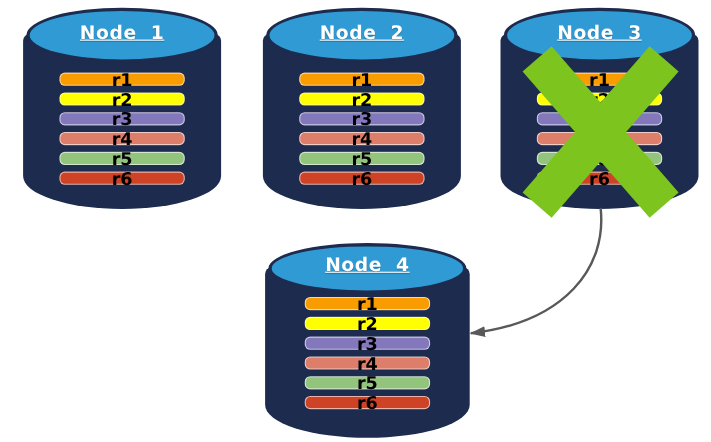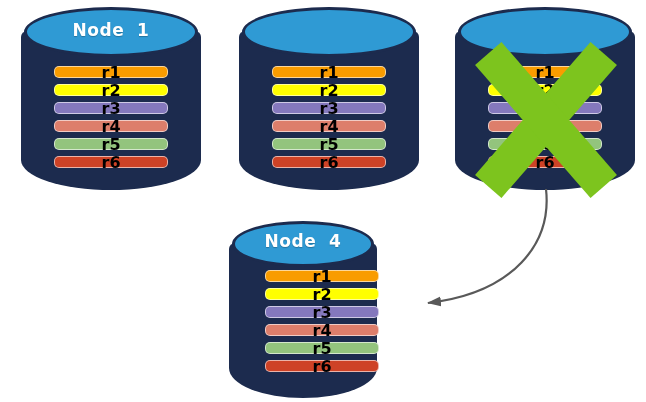--- a/index.html
+++ b/index.html
@@ -14,21 +14,21 @@
     border-radius:6px 6px 50% 50% / 6px 6px 30px 30px;
   }
   .cyl-top {
     position:absolute; left:3px; right:3px; top:2px; height:50px;
     background:#2f9ad4; border:3px solid #1c2b4e; border-radius:50%;
     box-sizing:border-box;
   }
   .node-label {
     position:absolute; left:0; right:0; top:15px; text-align:center;
     color:#ffffff; font-weight:bold; font-size:17px; letter-spacing:0.5px;
-    white-space:pre; text-shadow:0 1px 1px rgba(0,0,0,0.25);
+    white-space:pre; text-shadow:0 1px 1px rgba(0,0,0,0.25);text-decoration:underline;
   }
   .rows { position:absolute; left:33px; top:61px; width:114px; }
   .row {
     height:12px; line-height:12px; margin-bottom:6px; border-radius:5px;
     border:1px solid rgba(255,255,255,0.6); box-sizing:border-box;
     text-align:center; font-size:16px; font-weight:bold; color:#000000;
   }
   
   .node-4 { height:179px; }
   .node-4 .cyl-top { height:46px; }
@@ -60,48 +60,50 @@
       <div class="row" style="background: rgb(132, 120, 189);">r3</div>
       <div class="row" style="background: rgb(221, 126, 107);">r4</div>
       <div class="row" style="background: rgb(147, 196, 125);">r5</div>
       <div class="row" style="background: rgb(206, 66, 38);">r6</div>
     </div>
   </div>
 
   <div class="node" style="left:239px;top:5px">
     <div class="cyl-body" style="background: rgb(28, 43, 78);"></div>
     <div class="cyl-top" style="background: rgb(47, 154, 212);"></div>
+    <div class="node-label">Node  2</div>
     <div class="rows">
       <div class="row" style="background: rgb(249, 156, 0);">r1</div>
       <div class="row" style="background: rgb(255, 255, 0);">r2</div>
       <div class="row" style="background: rgb(132, 120, 189);">r3</div>
       <div class="row" style="background: rgb(221, 126, 107);">r4</div>
       <div class="row" style="background: rgb(147, 196, 125);">r5</div>
       <div class="row" style="background: rgb(206, 66, 38);">r6</div>
     </div>
   </div>
 
   <div class="node" style="left:455px;top:5px">
     <div class="cyl-body" style="background: rgb(28, 43, 78);"></div>
     <div class="cyl-top" style="background: rgb(47, 154, 212);"></div>
+    <div class="node-label">Node  3</div>
     <div class="rows">
       <div class="row" style="background: rgb(249, 156, 0);">r1</div>
       <div class="row" style="background: rgb(255, 255, 0);">r2</div>
       <div class="row" style="background: rgb(132, 120, 189);">r3</div>
       <div class="row" style="background: rgb(221, 126, 107);">r4</div>
       <div class="row" style="background: rgb(147, 196, 125);">r5</div>
       <div class="row" style="background: rgb(206, 66, 38);">r6</div>
     </div>
     <div class="failure-x">
       <div class="x-bar x-bar-1" style="background: rgb(125, 196, 30);"></div>
       <div class="x-bar x-bar-2" style="background: rgb(125, 196, 30);"></div>
     </div>
   </div>
 
-  <div class="node node-4" style="left:229px;top:219px;width:148px">
+  <div class="node node-4" style="left:241px;top:219px;width:186px">
     <div class="cyl-body" style="background: rgb(28, 43, 78);"></div>
     <div class="cyl-top" style="background: rgb(47, 154, 212);"></div>
     <div class="node-label">Node  4</div>
     <div class="rows" style="left:36px">
       <div class="row" style="background: rgb(249, 156, 0);">r1</div>
       <div class="row" style="background: rgb(255, 255, 0);">r2</div>
       <div class="row" style="background: rgb(132, 120, 189);">r3</div>
       <div class="row" style="background: rgb(221, 126, 107);">r4</div>
       <div class="row" style="background: rgb(147, 196, 125);">r5</div>
       <div class="row" style="background: rgb(206, 66, 38);">r6</div>

